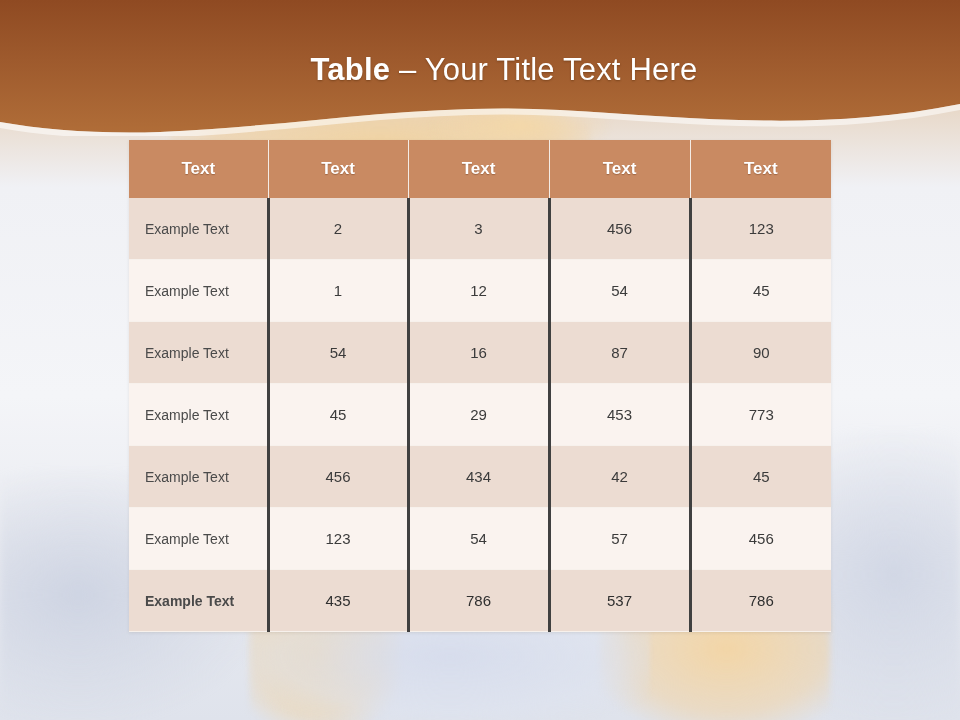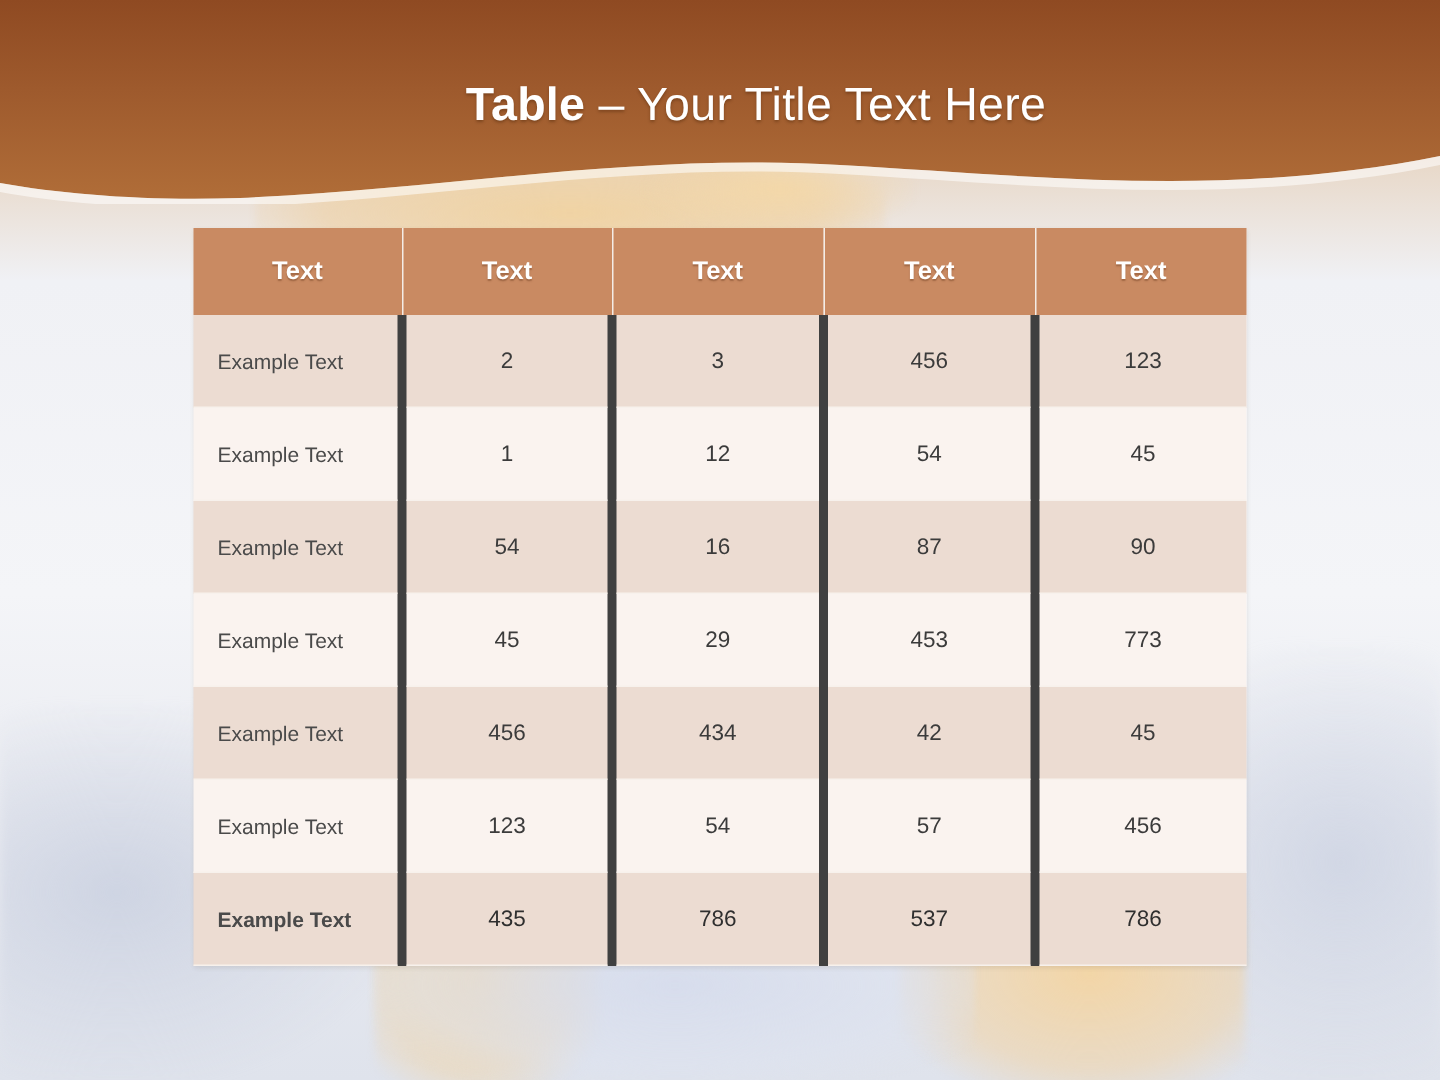--- a/index.html
+++ b/index.html
@@ -122,21 +122,21 @@
     font-weight: bold;
   }
   .title .light {
     font-weight: normal;
   }
 
   
   .table-wrap {
     position: absolute;
     left: 129px;
-    top: 152px;
+    top: 140px;
     width: 702px;
   }
   table.data {
     border-collapse: collapse;
     width: 702px;
     table-layout: fixed;
     box-shadow: 0 1px 3px rgba(90,70,50,0.12);
   }
   table.data th {
     background: #c98a62;
@@ -149,21 +149,21 @@
     text-shadow: 0 1px 1px rgba(120,70,40,0.5);
   }
   table.data th:last-child {
     border-right: none;
   }
   table.data td {
     height: 59px;
     font-size: 15px;
     color: #3b3b3b;
     text-align: center;
-    border-right: 6px solid #404040;
+    border-right: 3px solid #404040;
     border-bottom: 1px solid #f7f1ec;
   }
   table.data td:last-child {
     border-right: none;
   }
   table.data td.label {
     text-align: left;
     padding-left: 16px;
     font-size: 14px;
     color: #4a4a4a;

